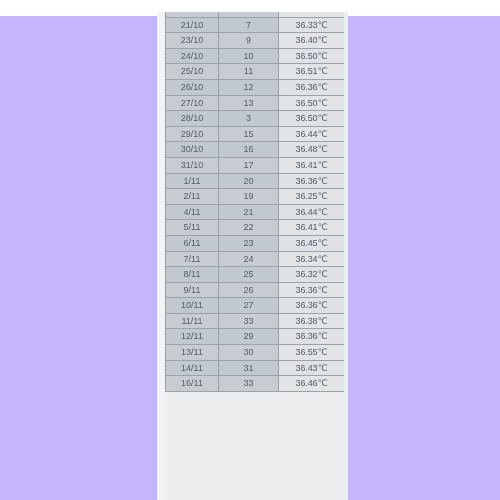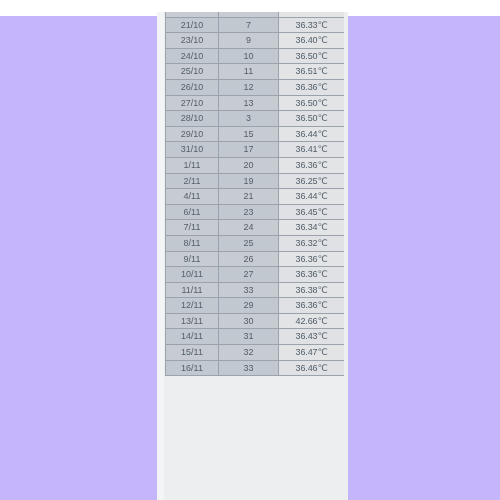--- a/index.html
+++ b/index.html
@@ -159,40 +159,50 @@
               <td class="date">28/10</td>
               <td class="day">3</td>
               <td class="temp">36.50℃</td>
             </tr>
             <tr>
               <td class="date">29/10</td>
               <td class="day">15</td>
               <td class="temp">36.44℃</td>
             </tr>
             <tr>
+              <td class="date">30/10</td>
+              <td class="day">16</td>
+              <td class="temp">36.48℃</td>
+            </tr>
+            <tr>
               <td class="date">31/10</td>
               <td class="day">17</td>
               <td class="temp">36.41℃</td>
             </tr>
             <tr>
               <td class="date">1/11</td>
               <td class="day">20</td>
               <td class="temp">36.36℃</td>
             </tr>
             <tr>
               <td class="date">2/11</td>
               <td class="day">19</td>
               <td class="temp">36.25℃</td>
             </tr>
             <tr>
               <td class="date">4/11</td>
               <td class="day">21</td>
               <td class="temp">36.44℃</td>
             </tr>
             <tr>
+              <td class="date">5/11</td>
+              <td class="day">22</td>
+              <td class="temp">36.41℃</td>
+            </tr>
+            <tr>
               <td class="date">6/11</td>
               <td class="day">23</td>
               <td class="temp">36.45℃</td>
             </tr>
             <tr>
               <td class="date">7/11</td>
               <td class="day">24</td>
               <td class="temp">36.34℃</td>
             </tr>
             <tr>
@@ -216,33 +226,28 @@
               <td class="temp">36.38℃</td>
             </tr>
             <tr>
               <td class="date">12/11</td>
               <td class="day">29</td>
               <td class="temp">36.36℃</td>
             </tr>
             <tr>
               <td class="date">13/11</td>
               <td class="day">30</td>
-              <td class="temp">42.66℃</td>
+              <td class="temp">36.55℃</td>
             </tr>
             <tr>
               <td class="date">14/11</td>
               <td class="day">31</td>
               <td class="temp">36.43℃</td>
             </tr>
             <tr>
-              <td class="date">15/11</td>
-              <td class="day">32</td>
-              <td class="temp">36.47℃</td>
-            </tr>
-            <tr>
               <td class="date">16/11</td>
               <td class="day">33</td>
               <td class="temp">36.46℃</td>
             </tr>
           </tbody>
       </table>
     </div>
 
   </div>
 

